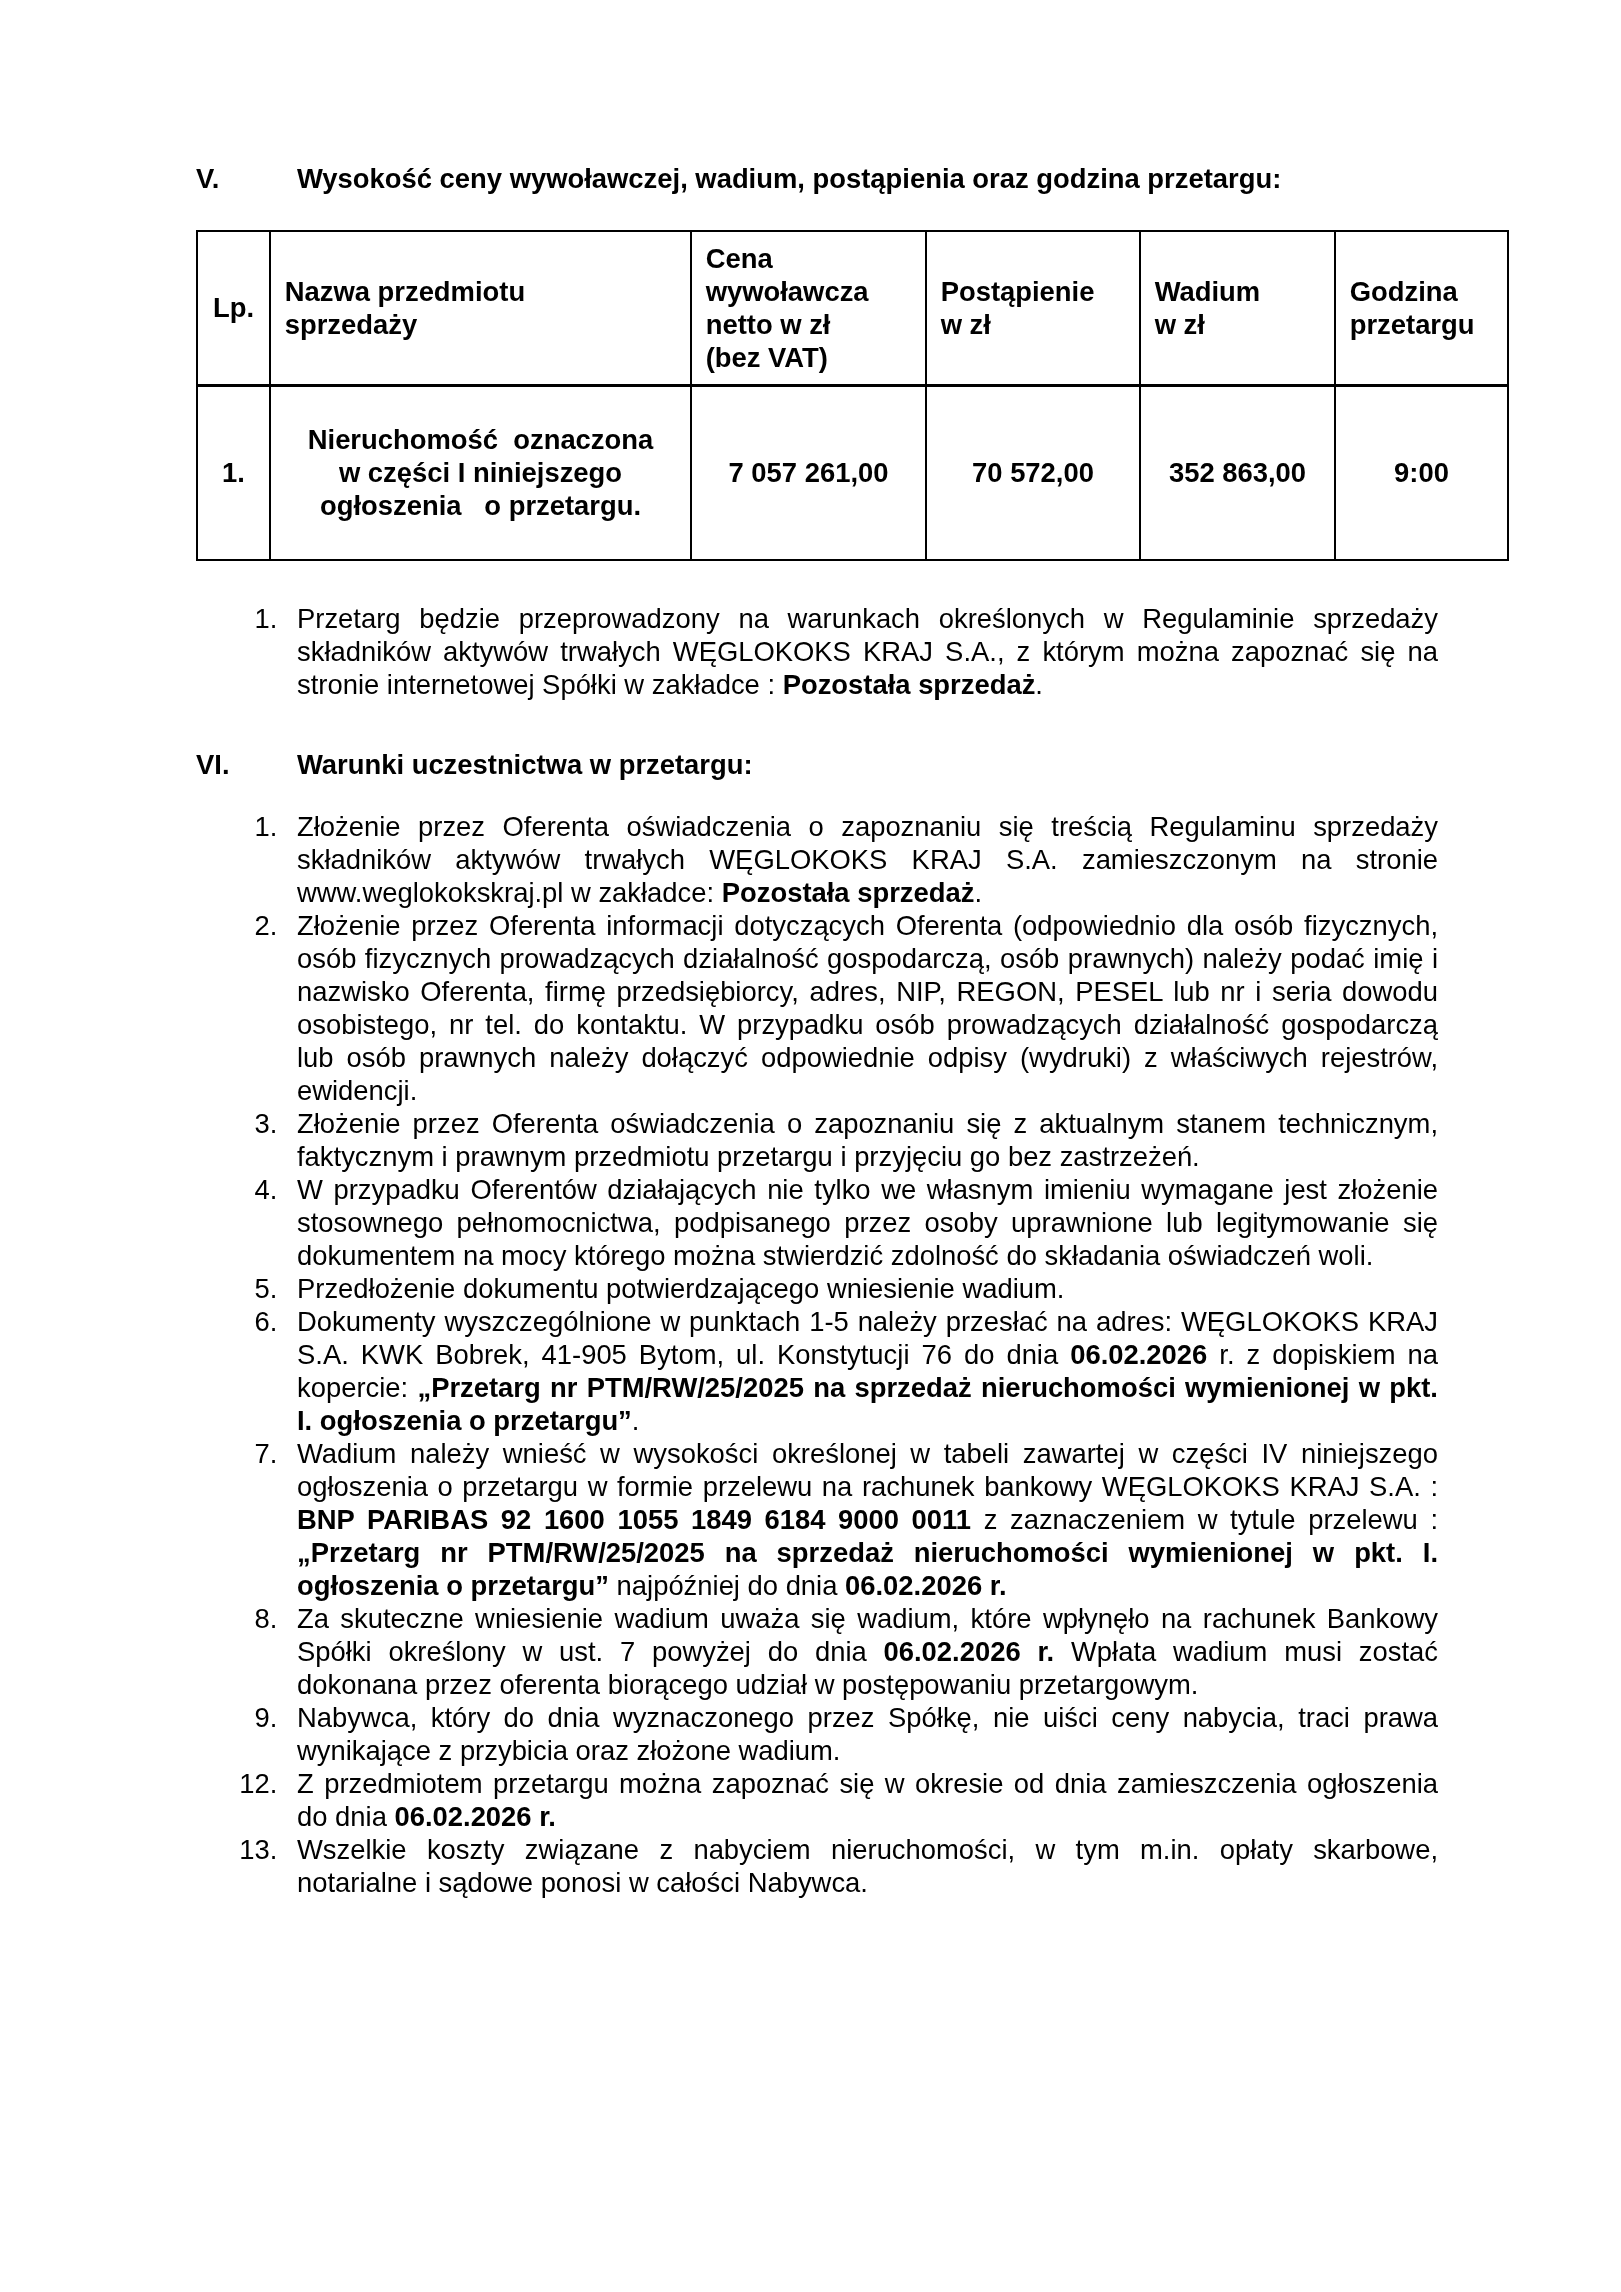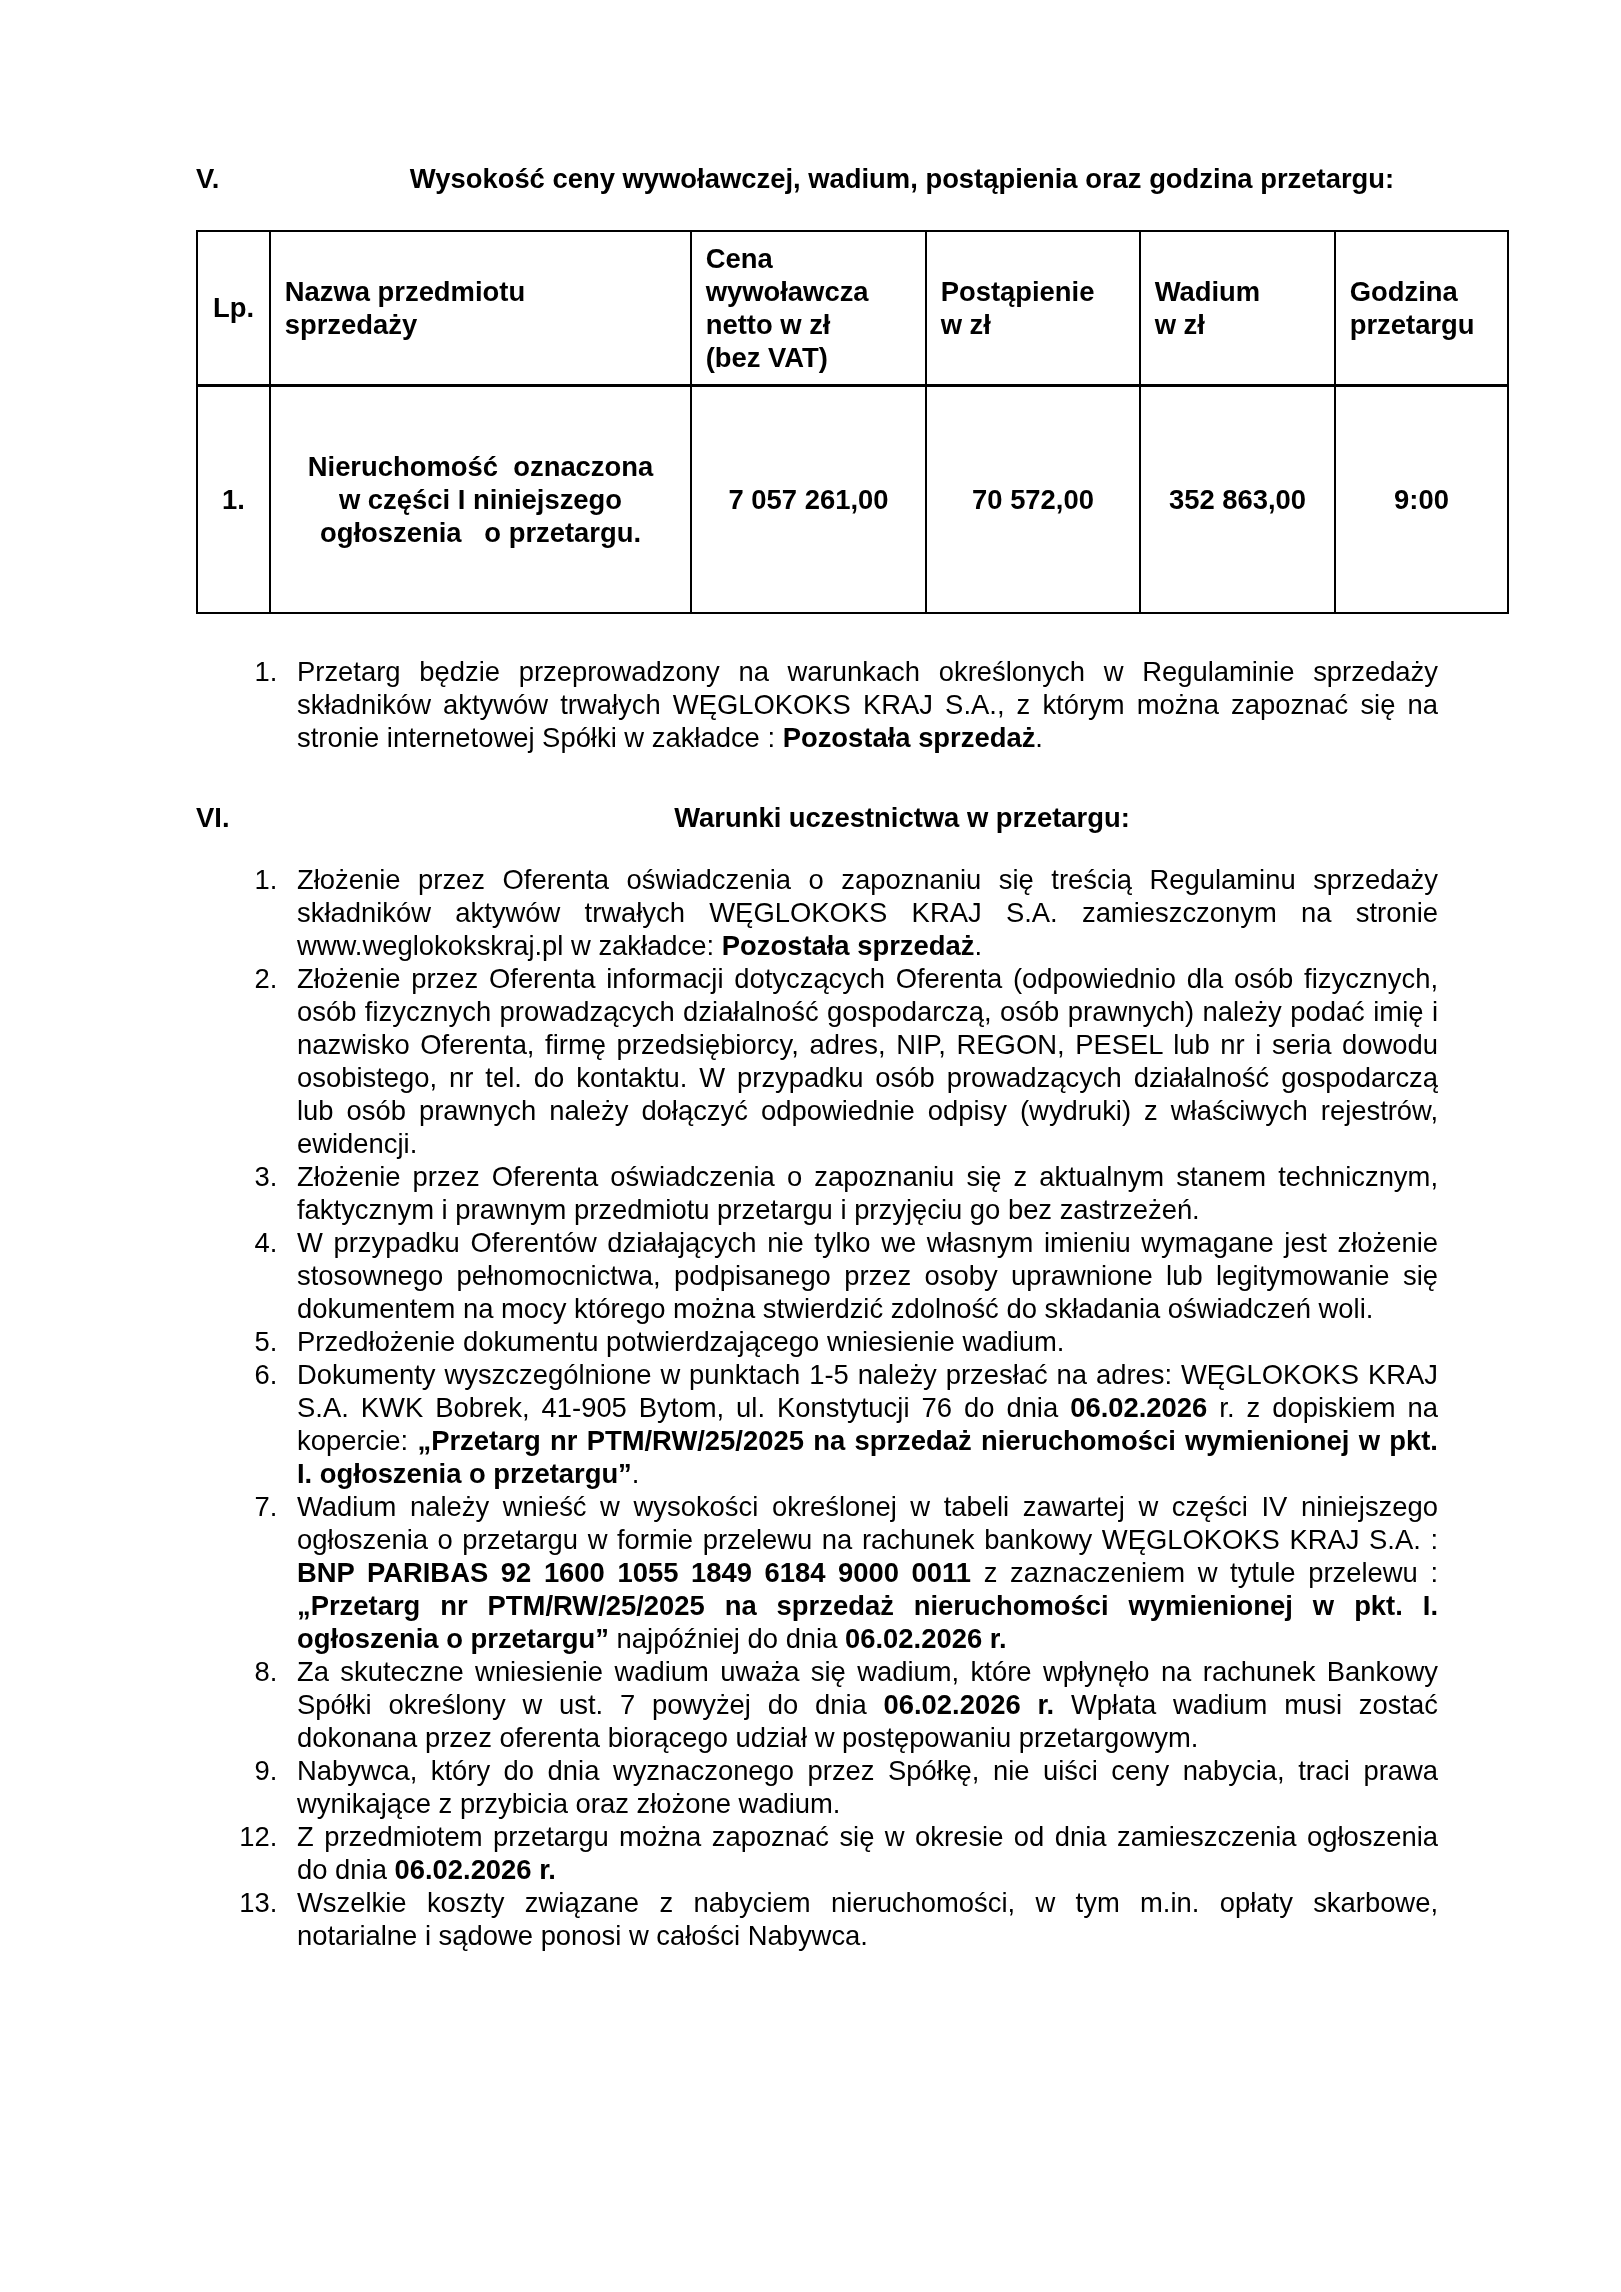--- a/index.html
+++ b/index.html
@@ -13,21 +13,21 @@
     font-family: "Liberation Sans", "DejaVu Sans", sans-serif;
     font-size: 27.4px;
     line-height: 33px;
     padding: 162px 114px 0 196px;
     overflow: hidden;
   }
 
   
   .sec-heading { display: flex; font-weight: bold; }
   .sec-num   { flex: 0 0 101px; }
-  .sec-title { flex: 1; text-align: center; }
+  .sec-title { flex: 1; }
   .sec-heading.vi { margin-top: 47px; }
 
   
   .offer-table {
     border-collapse: collapse;
     table-layout: fixed;
     width: 1311px;
     margin-top: 35px;
     border: 2.9px solid #000;
   }
@@ -40,21 +40,21 @@
   .offer-table thead th {
     border-bottom: 3.9px solid #000;
     text-align: left;
     padding: 9.8px 13.7px;
     white-space: pre-line;
   }
   .offer-table thead th.th-lp { text-align: center; padding: 9.8px 3.9px; }
   .offer-table td {
     text-align: center;
     padding: 13.7px 9.8px;
-    height: 228px;
+    height: 175px;
   }
   .cell-name { white-space: pre-wrap; }
 
   
   .list { padding-right: 69px; }
   .notes { margin-top: 41px; }
   .conditions { margin-top: 29px; }
   .li { display: flex; }
   .li-num { flex: 0 0 101px; text-align: right; padding-right: 19.6px; }
   .li-body { flex: 1; text-align: justify; }

